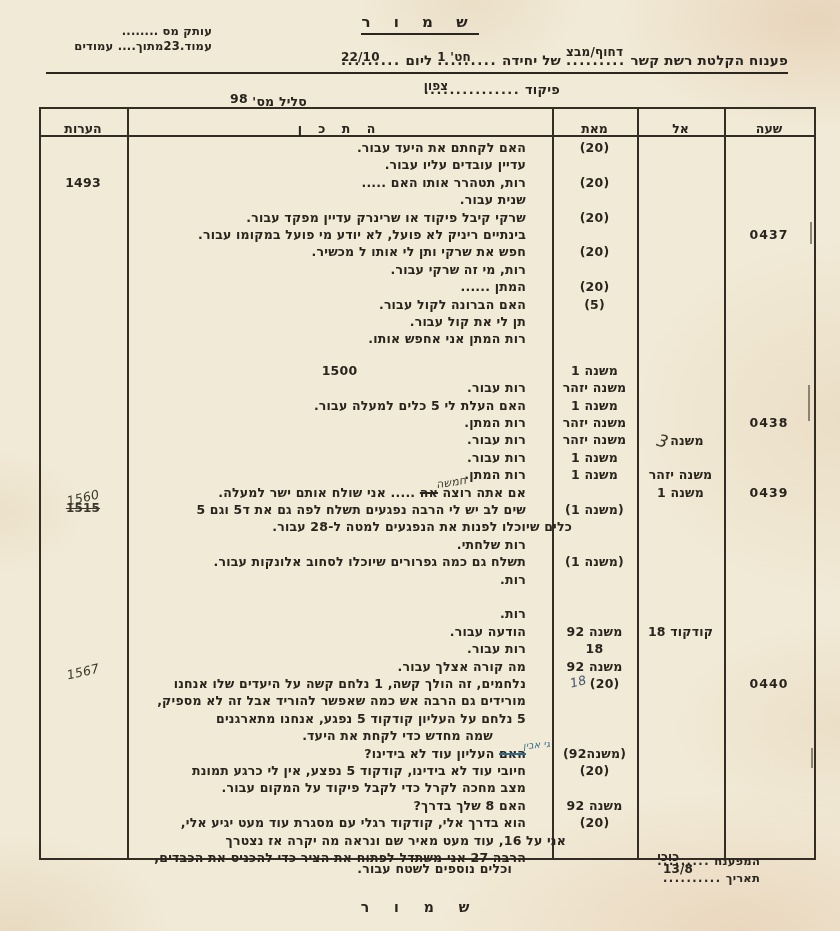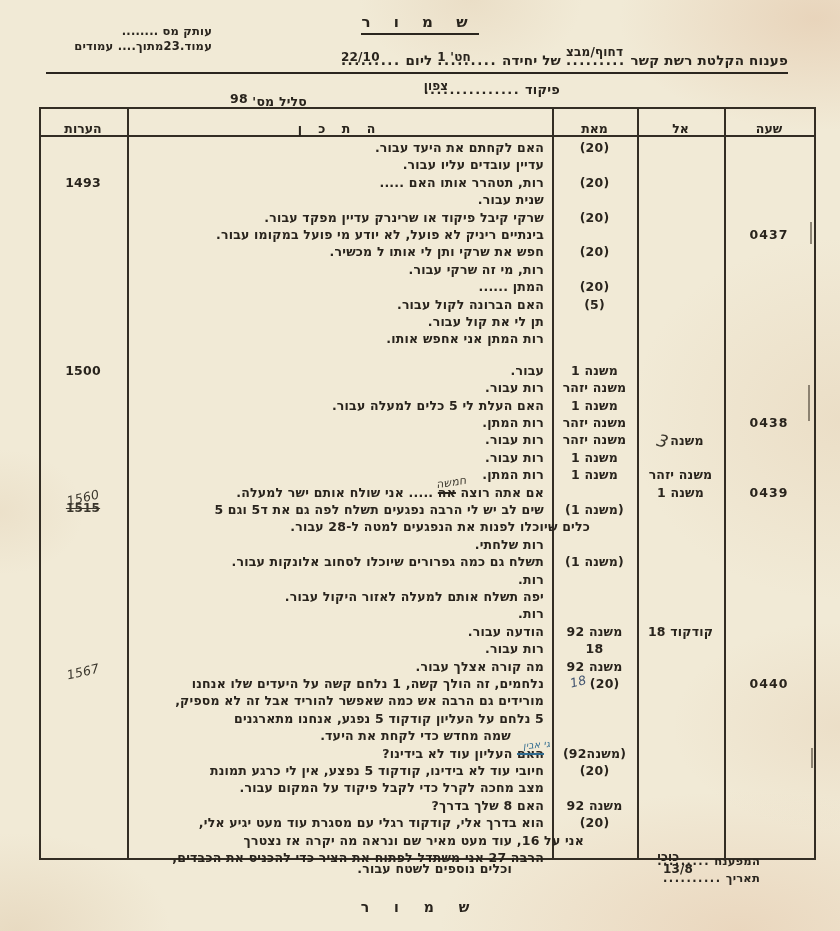--- a/index.html
+++ b/index.html
@@ -52,21 +52,21 @@
   .tgrid{
     left:39px;width:775px;display:grid;
     grid-template-columns:90px 87px 85px 425px 88px; 
     direction:rtl;z-index:3;
   }
   .thead{top:109px;height:26px;align-items:center;}
   .hcell{text-align:center;font-size:12.5px;font-weight:bold;margin-top:12px;}
   .hc-spread{letter-spacing:6px;}
 
   .trow{height:18px;line-height:17px;font-size:12.5px;font-weight:bold;position:absolute;}
-  .cell-c{text-align:right;padding-right:8px;position:relative;white-space:nowrap;}
+  .cell-c{text-align:right;padding-right:26px;position:relative;white-space:nowrap;}
   .cell-x{text-align:center;position:relative;white-space:nowrap;}
   .cell-t{text-align:center;letter-spacing:1px;}
 
   .struck{text-decoration:line-through;text-decoration-thickness:2px;}
   .struck-blue{text-decoration:line-through;text-decoration-color:#2f6b8f;text-decoration-thickness:2px;}
 
   .hand{font-weight:normal;font-style:italic;display:inline-block;color:#3a362c;}
   .hand-3{font-size:17px;transform:rotate(16deg);position:relative;top:2px;margin-right:2px;}
   .hand-18{font-size:12.5px;color:#41536f;transform:rotate(-14deg);position:relative;top:-2px;margin-right:4px;}
   .above-hand{position:absolute;top:-10px;right:86px;font-size:11px;transform:rotate(-9deg);}
@@ -216,21 +216,20 @@
       <div class="cell-t typed"></div>
       <div class="cell-x typed"></div>
       <div class="cell-x typed"></div>
       <div class="cell-c typed">רות המתן אני אחפש אותו.</div>
       <div class="cell-x typed"></div>
     </div>
     <div class="abs trow tgrid" style="top: 361.8px;">
       <div class="cell-t typed"></div>
       <div class="cell-x typed"></div>
       <div class="cell-x typed">משנה 1</div>
-      <div class="cell-c typed">עבור.</div>
       <div class="cell-x typed">1500</div>
     </div>
     <div class="abs trow tgrid" style="top: 379.2px;">
       <div class="cell-t typed"></div>
       <div class="cell-x typed"></div>
       <div class="cell-x typed">משנה יזהר</div>
       <div class="cell-c typed">רות עבור.</div>
       <div class="cell-x typed"></div>
     </div>
     <div class="abs trow tgrid" style="top: 396.6px;">
@@ -312,21 +311,20 @@
       <div class="cell-t typed"></div>
       <div class="cell-x typed"></div>
       <div class="cell-x typed"></div>
       <div class="cell-c typed">רות.</div>
       <div class="cell-x typed"></div>
     </div>
     <div class="abs trow tgrid" style="top: 588px;">
       <div class="cell-t typed"></div>
       <div class="cell-x typed"></div>
       <div class="cell-x typed"></div>
-      <div class="cell-c typed">יפה תשלח אותם למעלה לאזור היקול עבור.</div>
       <div class="cell-x typed"></div>
     </div>
     <div class="abs trow tgrid" style="top: 605.4px;">
       <div class="cell-t typed"></div>
       <div class="cell-x typed"></div>
       <div class="cell-x typed"></div>
       <div class="cell-c typed">רות.</div>
       <div class="cell-x typed"></div>
     </div>
     <div class="abs trow tgrid" style="top: 622.8px;">

